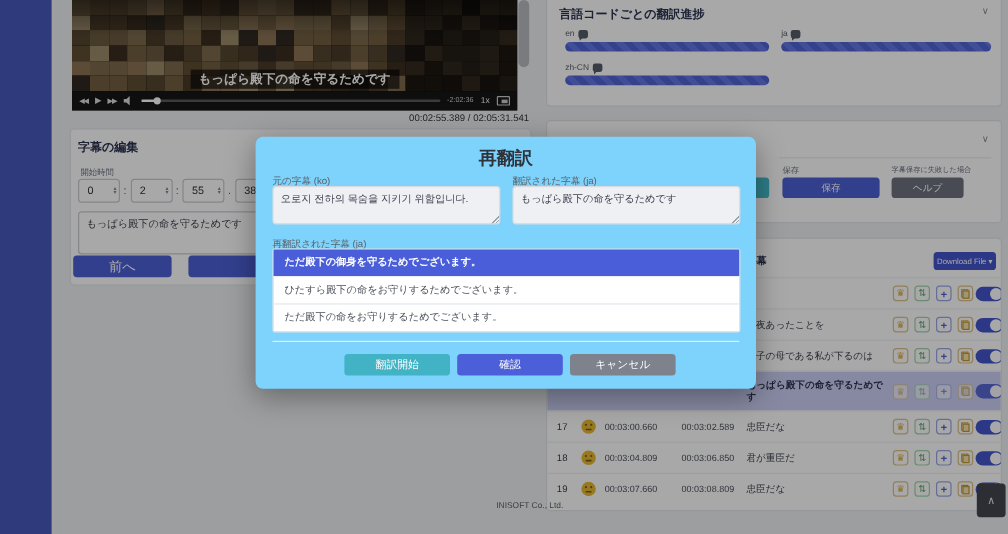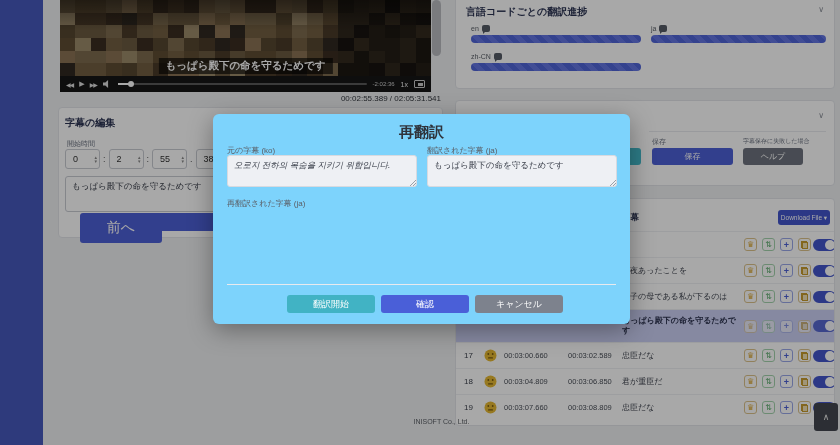--- a/index.html
+++ b/index.html
@@ -55,21 +55,21 @@
   .spin { display:flex; flex-direction:column; font-size:5px; line-height:4px; color:#888; cursor:pointer; }
   .tsep { font-size:9px; color:#555; }
   .ed-textarea { position:absolute; left:6px; top:68px; width:348px; height:36px;
     border:1px solid #c9ccd2; border-radius:3px; background:#fff; font-size:8.5px; color:#3a3f4a;
     padding:4px 6px; font-family:"Liberation Sans",sans-serif; resize:none; }
   .btn { display:flex; align-items:center; justify-content:center; border-radius:3px;
     color:#fff; cursor:pointer; border:none; font-family:"Liberation Sans",sans-serif; }
   .btn-indigo { background:#4d60d6; }
   .btn-teal { background:#45bccd; }
   .btn-darkgray { background:#6e737e; }
-  .ed-prev { position:absolute; left:21px; top:105px; width:82px; height:30px; font-size:14px; }
+  .ed-prev { position:absolute; left:2px; top:105px; width:82px; height:18px; font-size:11px; }
   .ed-next { position:absolute; left:98px; top:105px; width:152px; height:18px; font-size:9px; }
 
   
   .progress-card { left:455px; top:-6px; width:380px; height:95px; }
   .pc-title { position:absolute; left:10px; top:10px; }
   .chev { font-size:8px; color:#8a8f98; cursor:pointer; }
   .pc-chev { position:absolute; right:10px; top:10px; }
   .langlab { display:flex; align-items:center; gap:3px; font-size:7px; color:#5b6068; }
   .bubble { width:8px; height:7px; background:#565b66; border-radius:2px; position:relative; }
   .bubble::after { content:""; position:absolute; left:1px; bottom:-2px;
@@ -131,21 +131,21 @@
   .modal { position:absolute; left:213px; top:114px; width:417px; height:210px; background:#7dd3fc;
     border-radius:6px; box-shadow:0 6px 24px rgba(0,0,0,.35); z-index:20; }
   .m-title { position:absolute; left:0; right:0; top:9px; text-align:center;
     font-size:15px; font-weight:bold; color:#2f333b; }
   .m-lab { font-size:8px; color:#5b6068; }
   .m-lab-src { position:absolute; left:14px; top:31px; }
   .m-lab-tr { position:absolute; left:214px; top:31px; }
   .m-box { position:absolute; top:41px; width:190px; height:32px; background:#eef0f4;
     border:1px solid #d7dae0; border-radius:3px; font-size:8.5px; color:#3a3f4a; padding:4px 6px;
     font-family:"Liberation Sans",sans-serif; resize:none; }
-  .m-box-src { left:14px;font-style:italic; }
+  .m-box-src { left:14px; }
   .m-box-tr { left:214px; }
   .rsz { position:absolute; width:7px; height:7px;
     background:linear-gradient(135deg, transparent 55%, #9aa0a8 55%, #9aa0a8 63%, transparent 63%, transparent 75%, #9aa0a8 75%, #9aa0a8 83%, transparent 83%); }
   .m-lab-re { position:absolute; left:14px; top:84px; }
   .optlist { position:absolute; left:14px; top:93px; width:390px; border:1px solid #e1e3e8; border-radius:2px; }
   .opt { padding:5px 9px; font-size:8.5px; color:#4a4f58; border-top:1px solid #eceef2; cursor:pointer; background:#fff; }
   .opt:first-child { border-top:none; }
   .opt.selected { background:#4a5ed9; color:#fff; font-weight:bold; }
   .m-div { position:absolute; left:14px; right:14px; top:170px; border-top:1px solid #e8eaee; }
   .m-btn { position:absolute; top:181px; height:18px; font-size:9px; }
@@ -534,19 +534,24 @@
 
   <div class="modal">
     <div class="m-title">再翻訳</div>
     <div class="m-lab m-lab-src">元の字幕 (ko)</div>
     <div class="m-lab m-lab-tr">翻訳された字幕 (ja)</div>
     <textarea class="m-box m-box-src" style="">오로지 전하의 목숨을 지키기 위함입니다.</textarea>
     <div class="rsz" style="left:196px; top:65px;"></div>
     <textarea class="m-box m-box-tr" style="">もっぱら殿下の命を守るためです</textarea>
     <div class="rsz" style="left:396px; top:65px;"></div>
     <div class="m-lab m-lab-re">再翻訳された字幕 (ja)</div>
+    <div class="optlist">
+      <div class="opt selected">ただ殿下の御身を守るためでございます。</div>
+      <div class="opt">ひたすら殿下の命をお守りするためでございます。</div>
+      <div class="opt">ただ殿下の命をお守りするためでございます。</div>
+    </div>
     <div class="m-div"></div>
     <button class="btn m-btn m-btn-start">翻訳開始</button>
     <button class="btn m-btn m-btn-ok">確認</button>
     <button class="btn m-btn m-btn-cancel">キャンセル</button>
   </div>
 
 </div>
 
 </body></html>

